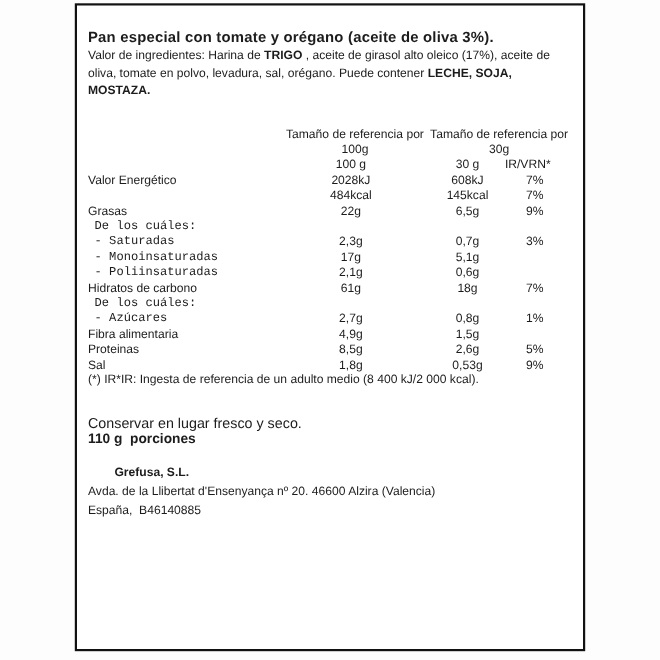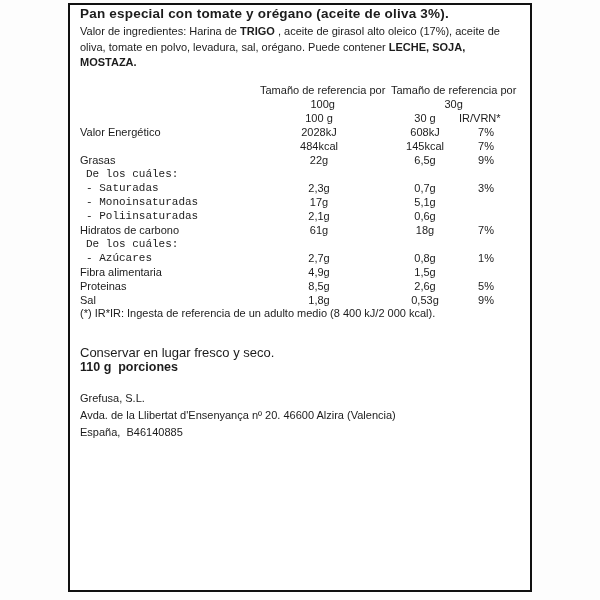--- a/index.html
+++ b/index.html
@@ -9,40 +9,40 @@
     font-family: "Liberation Sans", sans-serif;
     color: #1c1c1c;
   }
   .page { position: relative; width: 600px; height: 600px; background: #fdfdfd; }
   .label-box {
     position: absolute;
     left: 68px; top: 3px;
     width: 464px; height: 589px;
     border: 2px solid #111;
     background: #ffffff;
-    padding: 0 8px 0 10px;
+    padding: 20px 8px 0 10px;
     overflow: hidden;
   }
   .title {
     font-size: 13.5px;
     font-weight: bold;
     letter-spacing: 0.2px;
     margin-top: 1px;
   }
   .ingredients {
     font-size: 11px;
     line-height: 15.5px;
     margin-top: 3px;
     width: 442px;
   }
   .b { font-weight: bold; }
   .ref-header {
     display: flex;
     margin-left: 180px;
-    margin-top: 12px;
+    margin-top: 24px;
     font-size: 11px;
     line-height: 14px;
     text-align: center;
   }
   .ref-col { white-space: nowrap; }
   .ref-col.c1 { width: 132px; }
   .ref-col.c2 { width: 146px; }
   .ref-col div { white-space: nowrap; }
   table.nutri {
     border-collapse: collapse;
@@ -76,21 +76,21 @@
   .portion {
     font-size: 12.5px;
     font-weight: bold;
     white-space: pre;
   }
   .company {
     font-size: 11px;
     line-height: 17px;
     margin-top: 16px;
   }
-  .company .name { font-weight: normal; }
+  .company .name { font-weight: bold; margin-left: 24px; }
   .company .line { white-space: pre; }
 </style>
 </head>
 <body>
 
 <div class="page">
   <div class="label-box">
 
     <div class="title">Pan especial con tomate y orégano (aceite de oliva 3%).</div>
 

